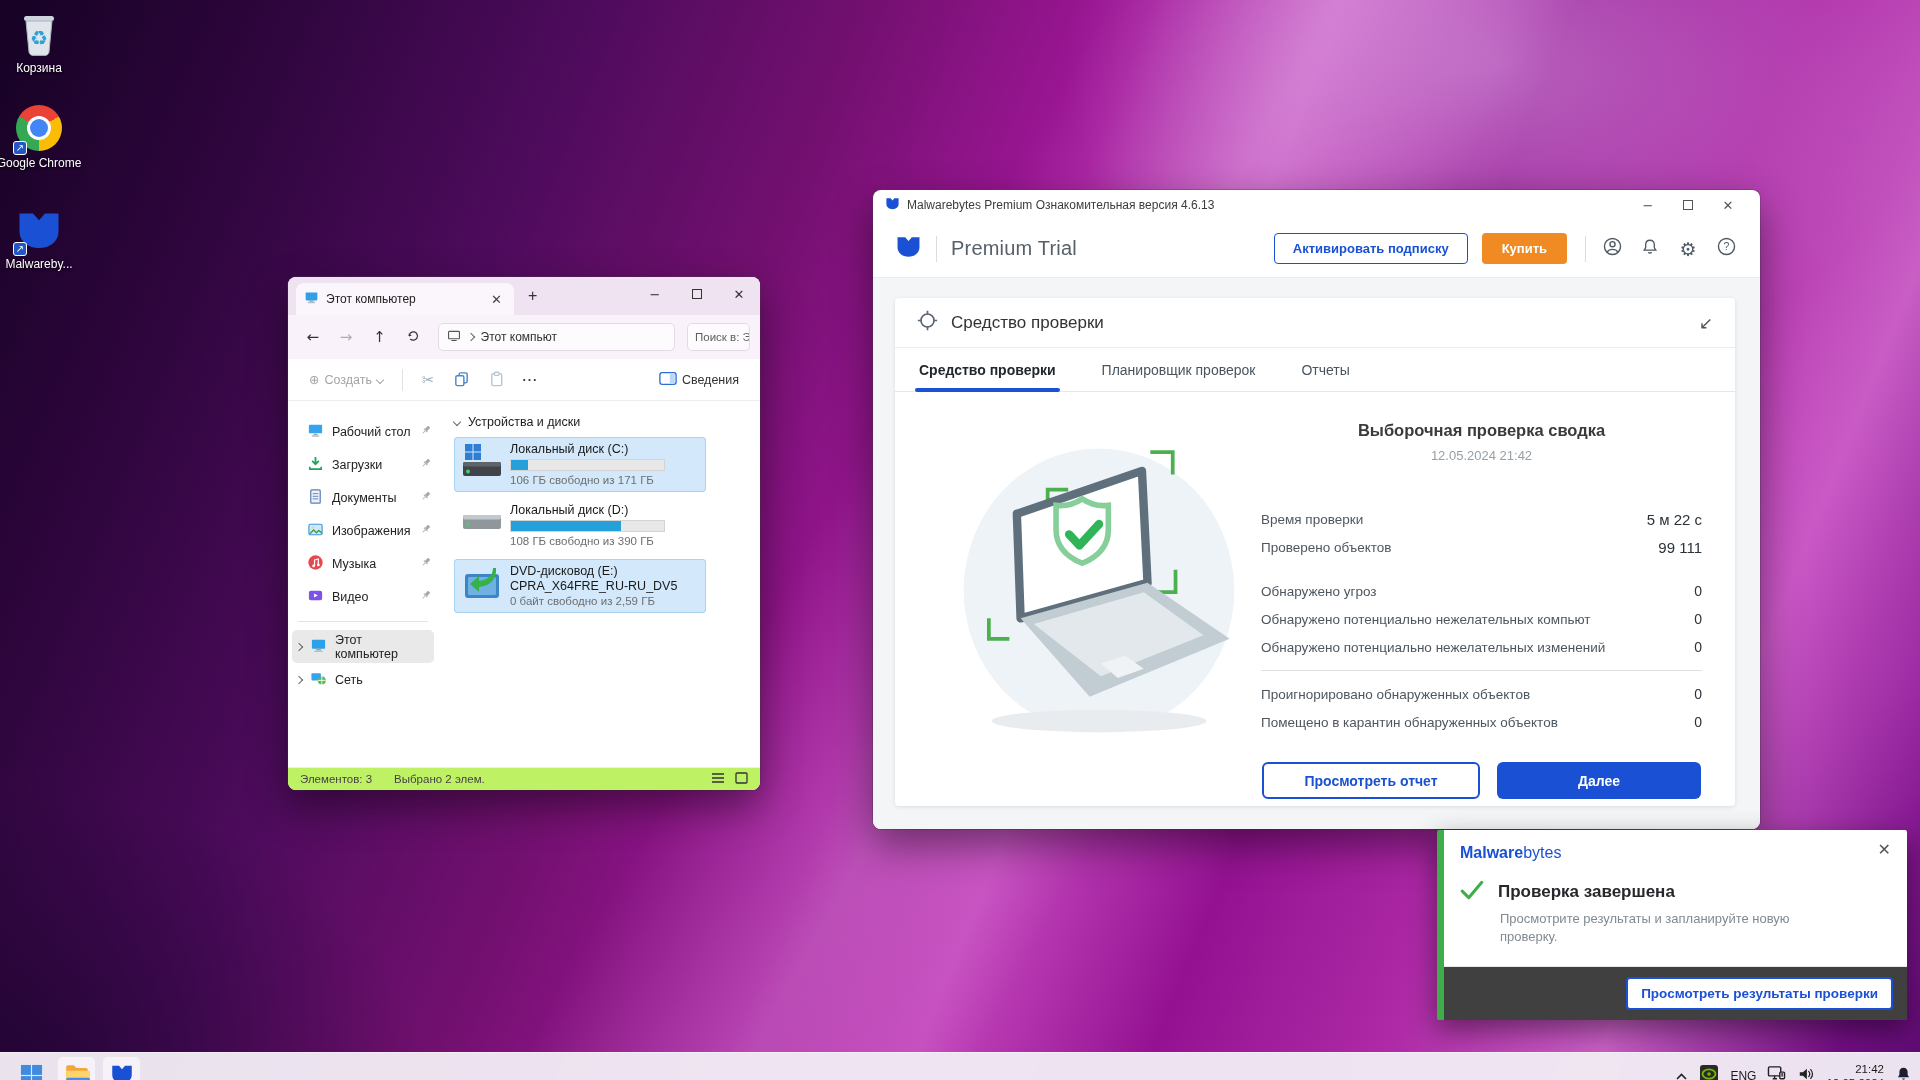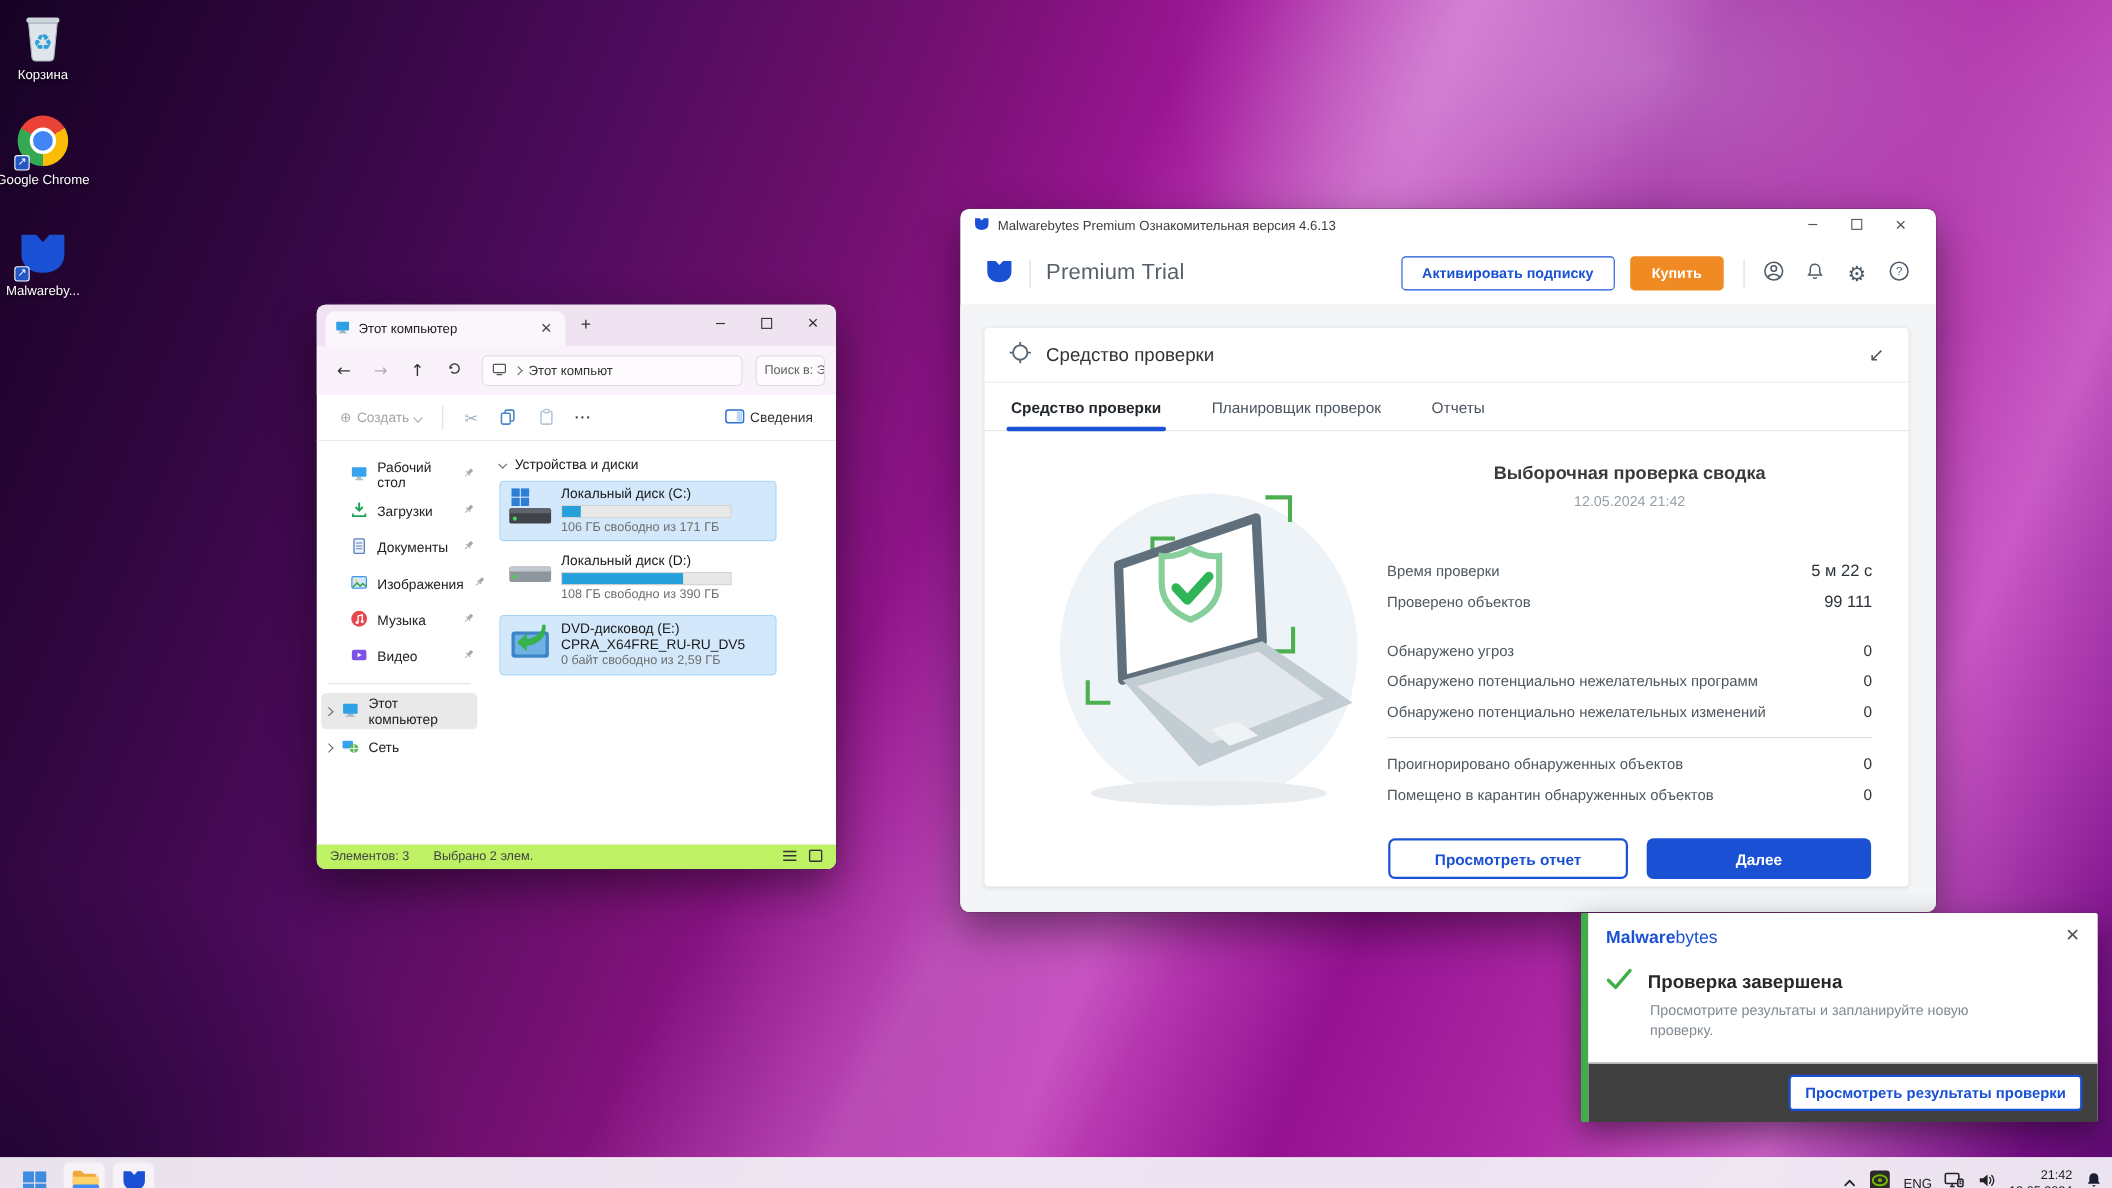--- a/index.html
+++ b/index.html
@@ -44,21 +44,21 @@
   .navbtn.disabled { color:#b4a9b8; }
   .addr-box { height:28px; background:#fdfbfd; border:1px solid #e4dae6; border-radius:5px; display:flex; align-items:center; font-size:12px; color:#333; }
   .addr-main { width:242px; margin-left:6px; padding:0 8px; gap:7px; }
   .addr-search { width:64px; margin-left:8px; padding:0 7px; color:#5f5f5f; font-size:11.5px; overflow:hidden; white-space:nowrap; }
   .xw-toolbar { position:absolute; top:82px; left:0; right:0; height:42px; border-bottom:1px solid #ececec; display:flex; align-items:center; padding:0 12px; font-size:12.5px; }
   .tb-sep { width:1px; height:22px; background:#e0e0e0; margin:0 10px; }
   .tb-item { display:flex; align-items:center; gap:5px; margin:0 9px; color:#333; }
   .tb-muted { color:#a5a5a5; }
   .xw-body { position:absolute; top:124px; bottom:23px; left:0; right:0; display:flex; }
   .xw-side { width:150px; padding-top:14px; }
-  .side-item { height:33px; display:flex; align-items:center; gap:8px; padding:0 6px 0 30px; font-size:12.5px; color:#222; }
+  .side-item { height:33px; display:flex; align-items:center; gap:8px; padding:0 6px 0 19px; font-size:12.5px; color:#222; }
   .side-item .pin { margin-left:auto; opacity:.75; }
   .side-item.tree { padding-left:8px; }
   .side-item.selected { background:#e9e9e9; border-radius:5px; margin:0 4px; padding-left:4px; }
   .side-div { height:1px; background:#e4e4e4; margin:8px 10px; }
   .chev { width:6px; height:6px; border-right:1.4px solid #666; border-bottom:1.4px solid #666; display:inline-block; }
   .chev.right { transform:rotate(-45deg); }
   .chev.down { transform:rotate(45deg); }
   .xw-main { flex:1; padding:14px 6px 0 16px; }
   .group-head { display:flex; align-items:center; gap:8px; font-size:12.5px; color:#1c1c1c; margin-bottom:8px; }
   .drive { display:flex; gap:8px; width:252px; padding:5px 8px; border-radius:4px; margin-bottom:6px; }
@@ -534,21 +534,21 @@
               <div class="srow big">
                   <span>Проверено объектов</span>
                   <span class="val">99 111</span>
                 </div>
               <div class="gap"></div>
               <div class="srow">
                   <span>Обнаружено угроз</span>
                   <span class="val">0</span>
                 </div>
               <div class="srow">
-                  <span>Обнаружено потенциально нежелательных программ</span>
+                  <span>Обнаружено потенциально нежелательных компьют</span>
                   <span class="val">0</span>
                 </div>
               <div class="srow">
                   <span>Обнаружено потенциально нежелательных изменений</span>
                   <span class="val">0</span>
                 </div>
               <div class="divline"></div>
               <div class="srow">
                   <span>Проигнорировано обнаруженных объектов</span>
                   <span class="val">0</span>

